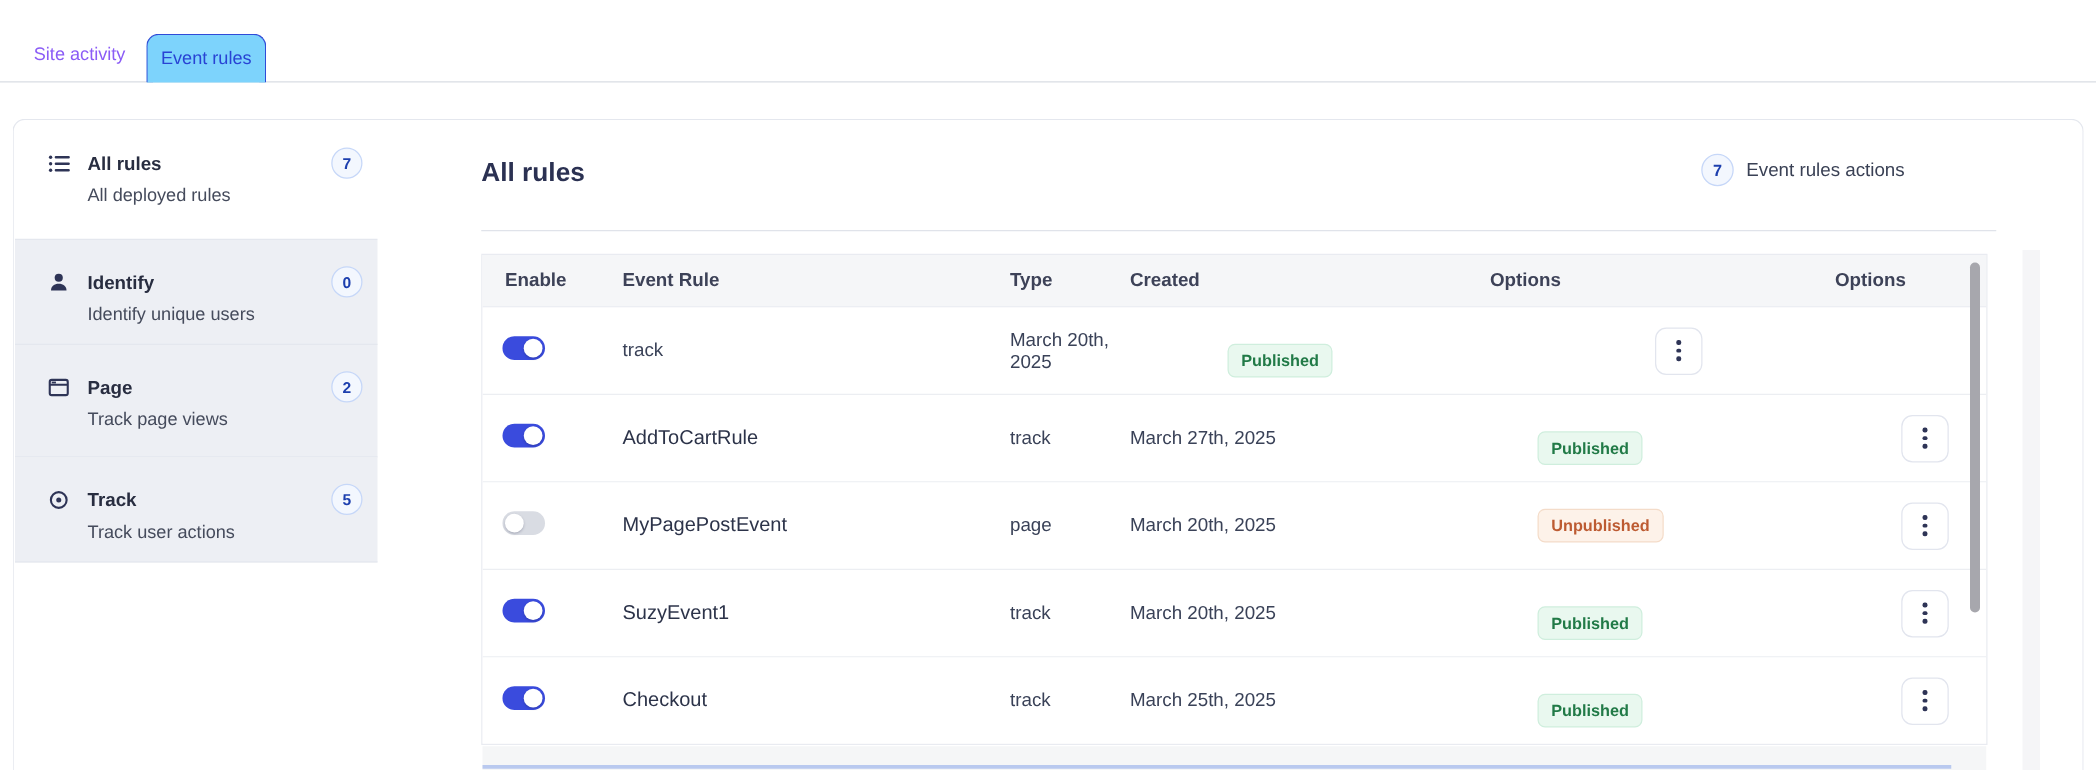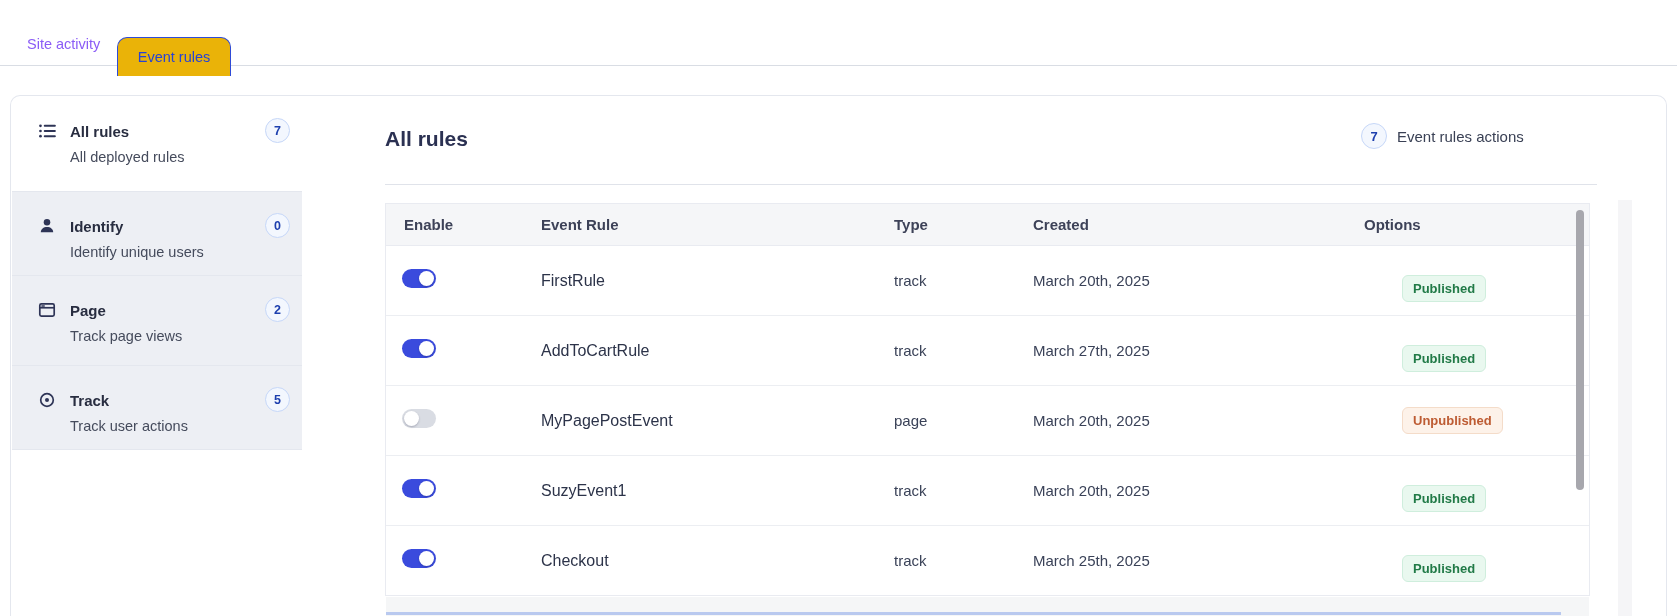--- a/index.html
+++ b/index.html
@@ -3,21 +3,21 @@
 <meta charset="utf-8">
 <style>
   * { margin:0; padding:0; box-sizing:border-box; }
   html,body { width:1677px; height:616px; background:#fff; overflow:hidden;
     font-family:"Liberation Sans", sans-serif; }
   .stage { position:relative; width:1677px; height:616px; }
 
   
   .tabs-baseline { position:absolute; top:65px; left:0; width:1677px; height:1px; background:#d9dde4; }
   .tab-inactive { position:absolute; left:27px; top:36px; font-size:14.5px; color:#8b5cf6; cursor:pointer; }
-  .tab-active { position:absolute; left:117px; top:37px; width:114px; height:39px; background:#eab308;
+  .tab-active { position:absolute; left:117px; top:27px; width:96px; height:39px; background:#7dd3fc;
     border:1px solid #2f4bd7; border-bottom:none; border-radius:10px 10px 0 0; color:#2843d4;
     font-size:14.5px; display:flex; align-items:center; justify-content:center; z-index:3; cursor:pointer; }
 
   
   .card { position:absolute; left:10px; top:95px; width:1657px; height:521px; background:#fff;
     border:1px solid #e4e7ee; border-bottom:none; border-radius:10px 10px 0 0; }
 
   
   .sidebar { position:absolute; left:1px; top:1px; width:290px; }
   .side-item { position:relative; border-bottom:1px solid #e4e7ee; padding:26px 16px 0 58px; cursor:pointer; }
@@ -36,21 +36,21 @@
   .main-title { position:absolute; left:385px; top:127px; font-size:21px; font-weight:700; color:#2b3152; }
   .summary { position:absolute; left:1361px; top:123px; display:flex; align-items:center; gap:10px; }
   .summary-circle { width:26px; height:26px; border-radius:50%; background:#f3f7fe; border:1px solid #c6d7f8;
     color:#1d3fae; font-size:13px; font-weight:700; display:flex; align-items:center; justify-content:center; }
   .summary-text { font-size:15px; color:#3a4155; }
   .main-divider { position:absolute; left:385px; top:184px; width:1212px; height:1px; background:#e0e3ea; }
 
   
   .rules-table { position:absolute; left:385px; top:203px; width:1205px; height:393px; background:#fff;
     border:1px solid #e9ebf1; overflow:hidden; }
-  .trow { display:grid; grid-template-columns:112px 310px 96px 248px 240px 1fr; align-items:center;gap:43px; }
+  .trow { display:grid; grid-template-columns:112px 310px 96px 248px 240px 1fr; align-items:center; }
   .thead { height:42px; background:#f5f6f8; border-bottom:1px solid #e9ebf1; }
   .thead > div { font-size:15px; font-weight:700; color:#3d4258; }
   .h-enable { padding-left:18px; }
   .h-status { padding-left:40px; }
   .h-options { padding-left:76px; }
   .tbody-row { height:70px; border-bottom:1px solid #eceef2; background:#fff; }
   .c-enable { padding-left:16px; }
   .c-name { font-size:16px; color:#2c3349; }
   .c-type, .c-created { font-size:15px; color:#3a4258; }
   .c-status { padding-left:78px; }
@@ -162,21 +162,20 @@
       <div class="h-enable">Enable</div>
       <div>Event Rule</div>
       <div>Type</div>
       <div>Created</div>
       <div class="h-status">Options</div>
       <div class="h-options">Options</div>
     </div>
 
     <div class="trow tbody-row">
       <div class="c-enable"><span class="toggle" data-state="on"><span class="knob"></span></span></div>
-      <div class="c-name">FirstRule</div>
       <div class="c-type">track</div>
       <div class="c-created">March 20th, 2025</div>
       <div class="c-status"><span class="status-badge" data-kind="published">Published</span></div>
       <div class="c-options">
           <span class="kebab-btn">
         <span class="dot"></span>
             <span class="dot"></span>
             <span class="dot"></span>
           </span>
         </div>

